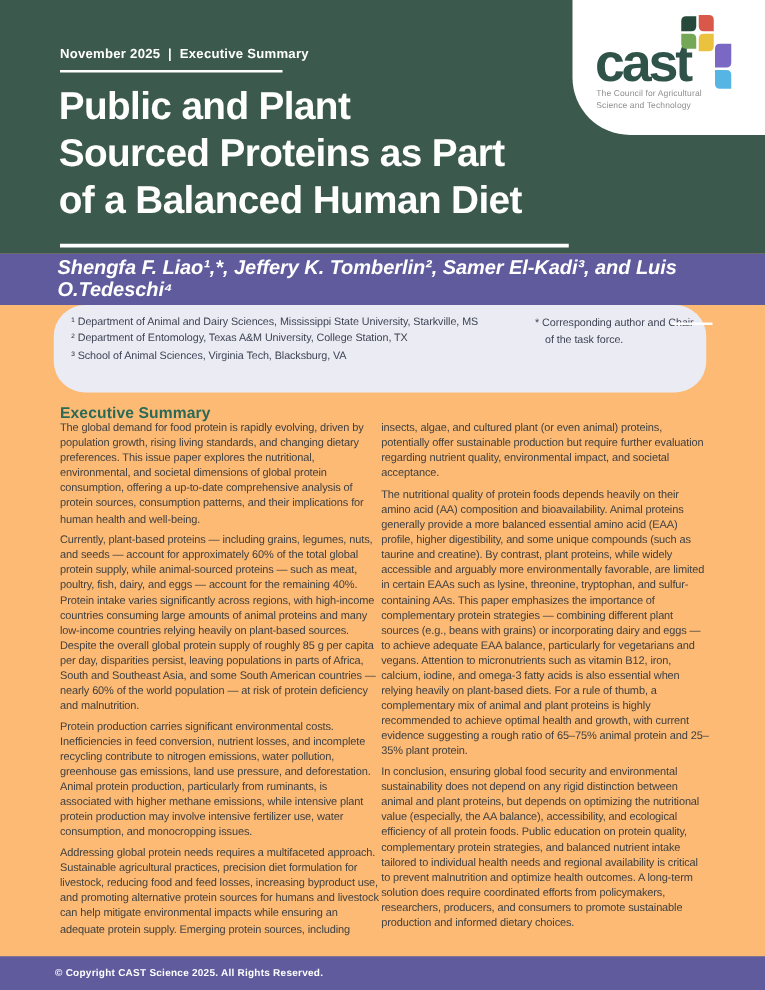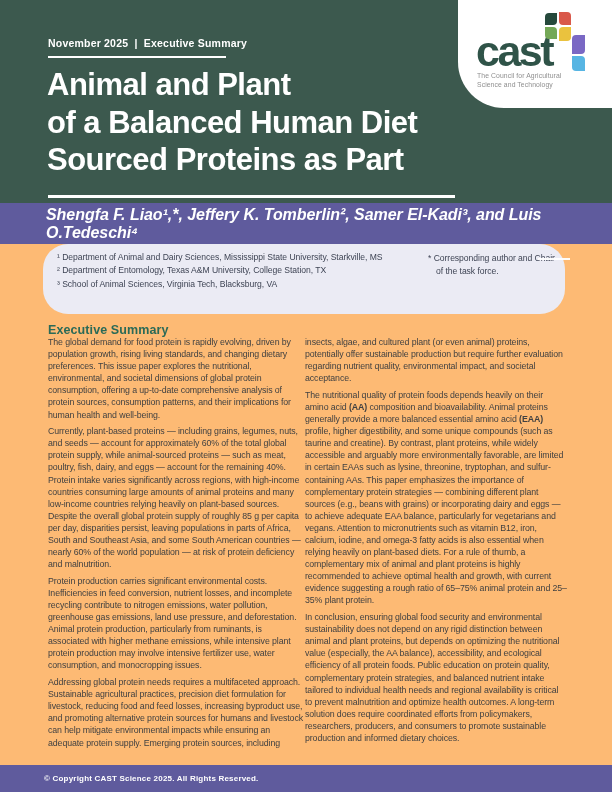--- a/index.html
+++ b/index.html
@@ -33,40 +33,40 @@
   .affil-note { position:absolute; left:385px; top:8px; width:128px; font-size:8.6px; line-height:13.4px;
     color:#3E4454; letter-spacing:-0.05px; padding-left:8px; text-indent:-8px; }
   .note-dash { position:absolute; left:495px; top:14px; width:32px; height:1.5px; background:rgba(255,255,255,0.95); }
 
   
   .body-heading { position:absolute; left:48px; top:323px; font-size:12.5px; font-weight:700; color:#2A6A57; letter-spacing:0.1px; }
   .columns { position:absolute; left:48px; top:336px; width:530px; display:flex; gap:0; }
   .col-left  { width:257px; }
   .col-right { width:262px; }
   .columns p { font-size:8.8px; line-height:12.1px; color:#414141; letter-spacing:-0.1px; margin:0 0 4.5px 0; }
-  .seg-b { font-weight:700; }
+  .seg-b { font-weight:400; }
 
   
   .footer { position:absolute; left:0; bottom:0; width:612px; height:27px; background:#5F5B9D; display:flex; align-items:center; }
   .footer-text { margin-left:44px; color:#ffffff; font-size:8px; font-weight:600; letter-spacing:0.2px; }
 </style>
 </head>
 <body>
 
 <div class="page">
 
   <div class="header">
 
     <div class="kicker">November 2025  |  Executive Summary</div>
     <div class="kicker-rule"></div>
 
     <div class="title">
-      <div>Animal and Plant</div>
+      <div>Public and Plant</div>
+      <div>Sourced Proteins as Part</div>
       <div>of a Balanced Human Diet</div>
-      <div>Sourced Proteins as Part</div>
     </div>
     <div class="title-rule"></div>
 
     <div class="logo-box">
       <div class="logo-word">cast</div>
       <svg class="logo-leaves" width="44" height="60" viewBox="0 0 44 60" xmlns="http://www.w3.org/2000/svg">
         <path d="M1 13 V5 Q1 1 5 1 H13 V9 Q13 13 9 13 Z" fill="#26493C"></path>
         <path d="M15 0 H23 Q27 0 27 4 V13 H19 Q15 13 15 9 Z" fill="#D9584A"></path>
         <path d="M1 15 H9 Q13 15 13 19 V27 H5 Q1 27 1 23 Z" fill="#74A857"></path>
         <path d="M15 29 V19 Q15 15 19 15 H27 V25 Q27 29 23 29 Z" fill="#EAC23E"></path>

